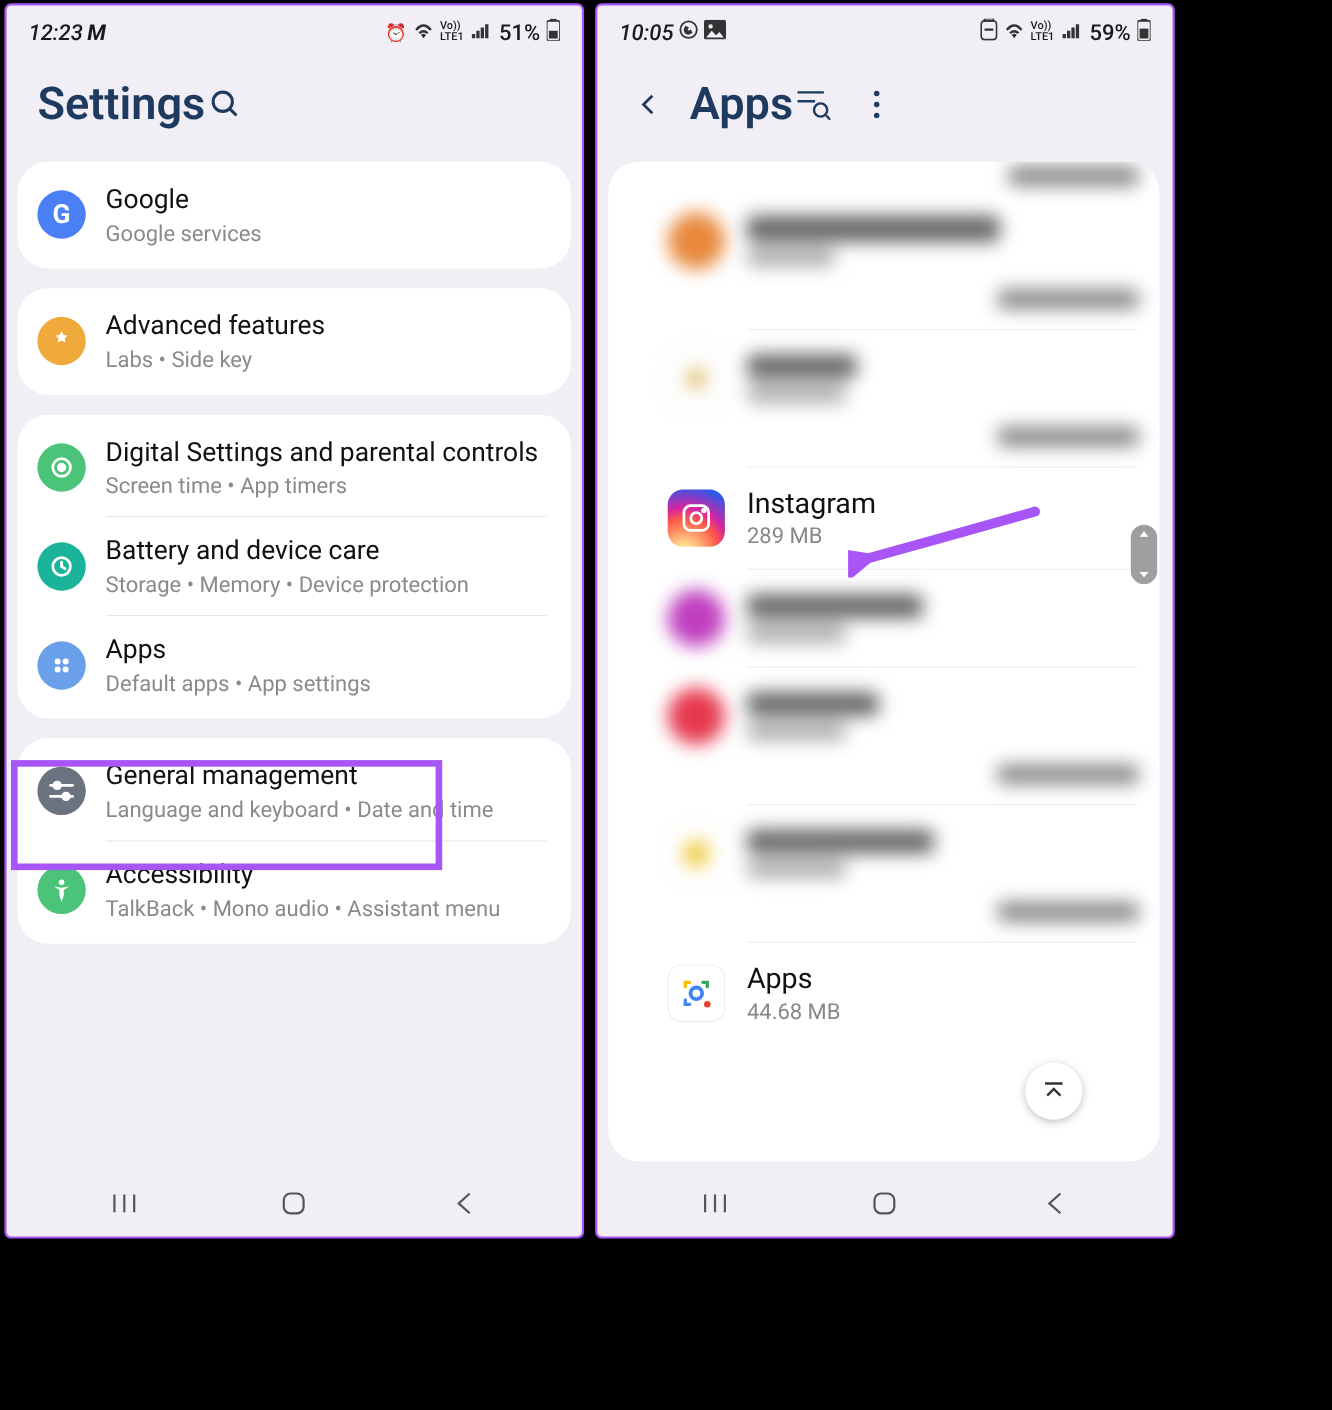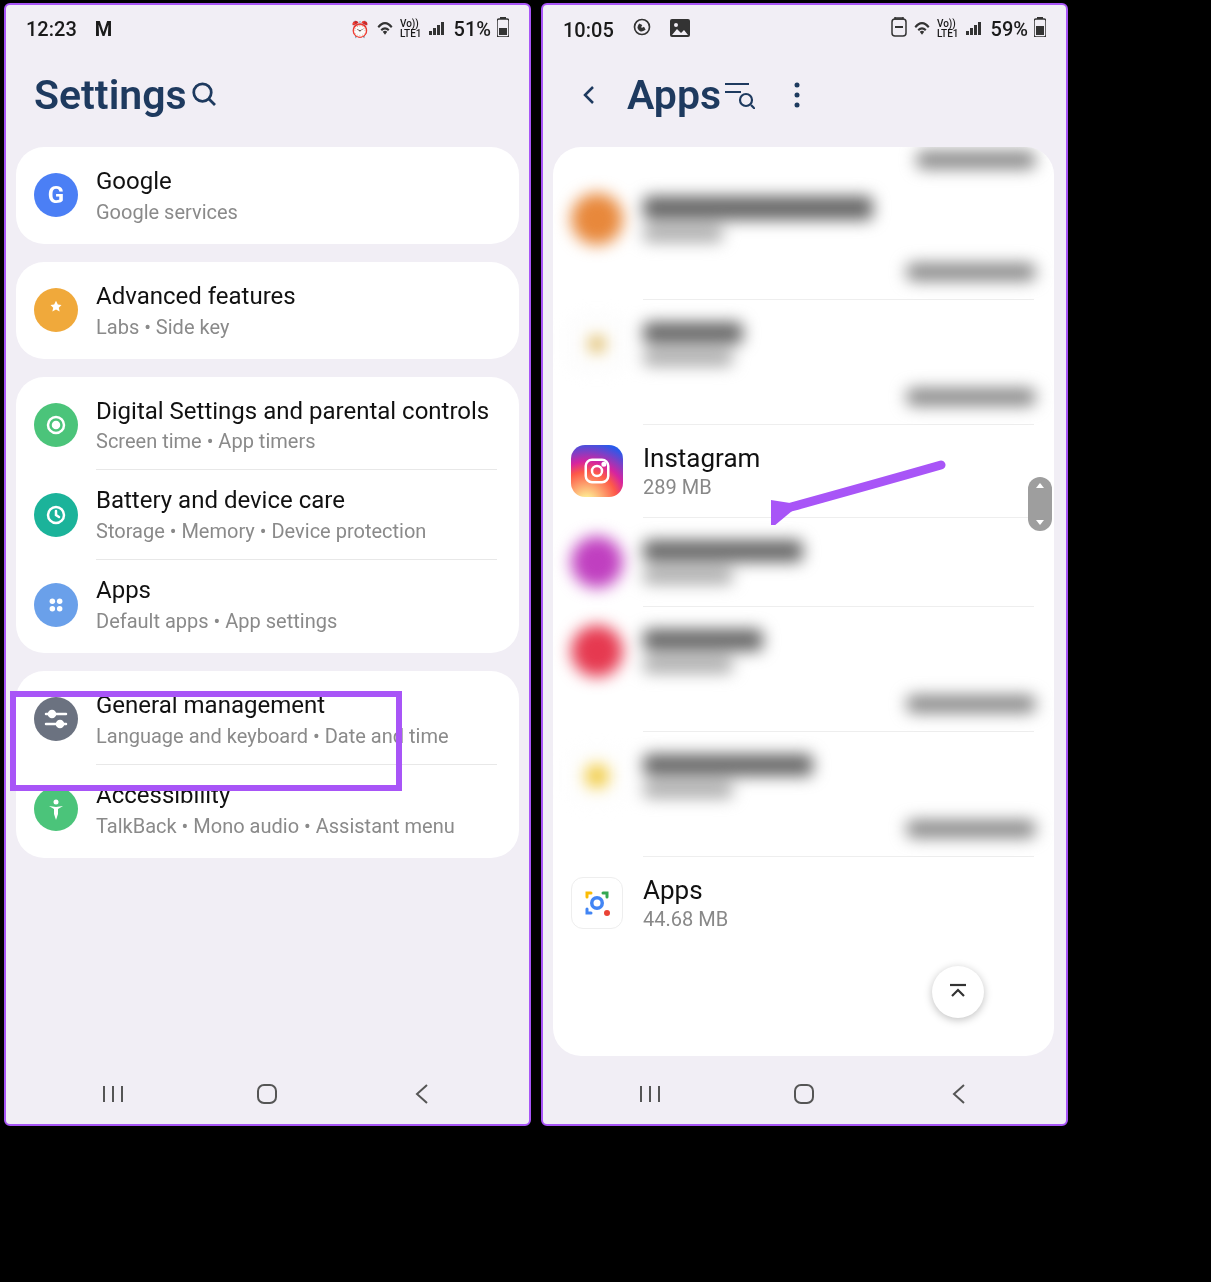--- a/index.html
+++ b/index.html
@@ -29,21 +29,21 @@
   .status-bar {
     height: 48px;
     display: flex;
     justify-content: space-between;
     align-items: center;
     padding: 0 20px;
     font-size: 20px;
     color: #1a1a1a;
     font-weight: 500;
   }
-  .status-left { display: flex; align-items: flex-end; gap: 18px; }
+  .status-left { display: flex; align-items: flex-start; gap: 4px; font-style: italic; }
   .status-right { display: flex; align-items: center; gap: 6px; font-size: 16px; }
   .status-right .pct { font-size: 20px; font-weight: 500; margin-left: 2px; }
 
   
   .header {
     display: flex;
     align-items: center;
     padding: 18px 24px 28px 28px;
   }
   .header .title {
@@ -91,20 +91,21 @@
   }
 
   
   .app-list-container {
     background: #fff;
     border-radius: 28px;
     margin: 0 12px 8px 10px;
     flex: 1;
     overflow: hidden;
     position: relative;
+    padding-left: 36px;
   }
   .app-row {
     display: flex;
     align-items: center;
     padding: 18px 18px;
   }
   .app-icon {
     width: 52px;
     height: 52px;
     border-radius: 12px;

